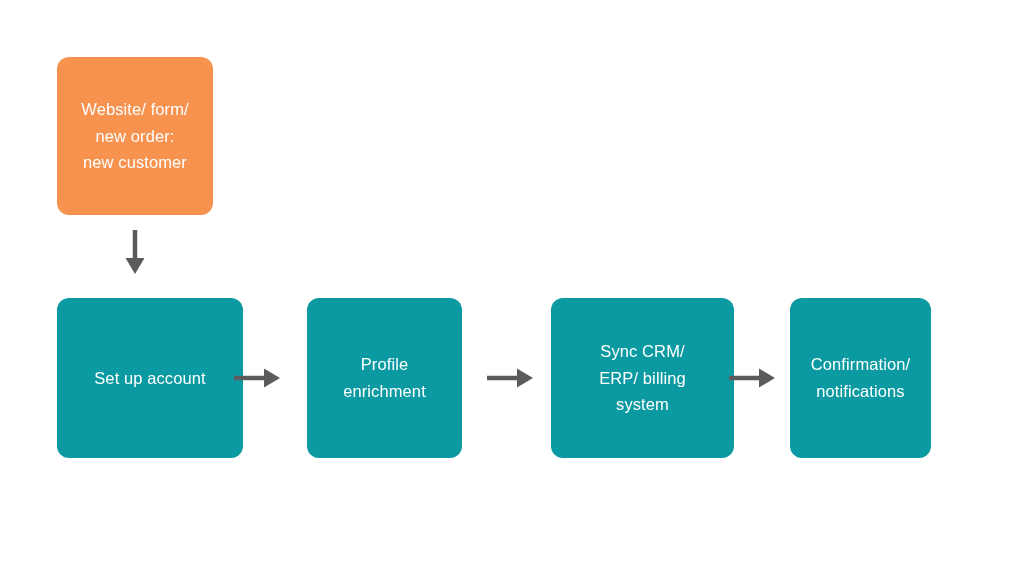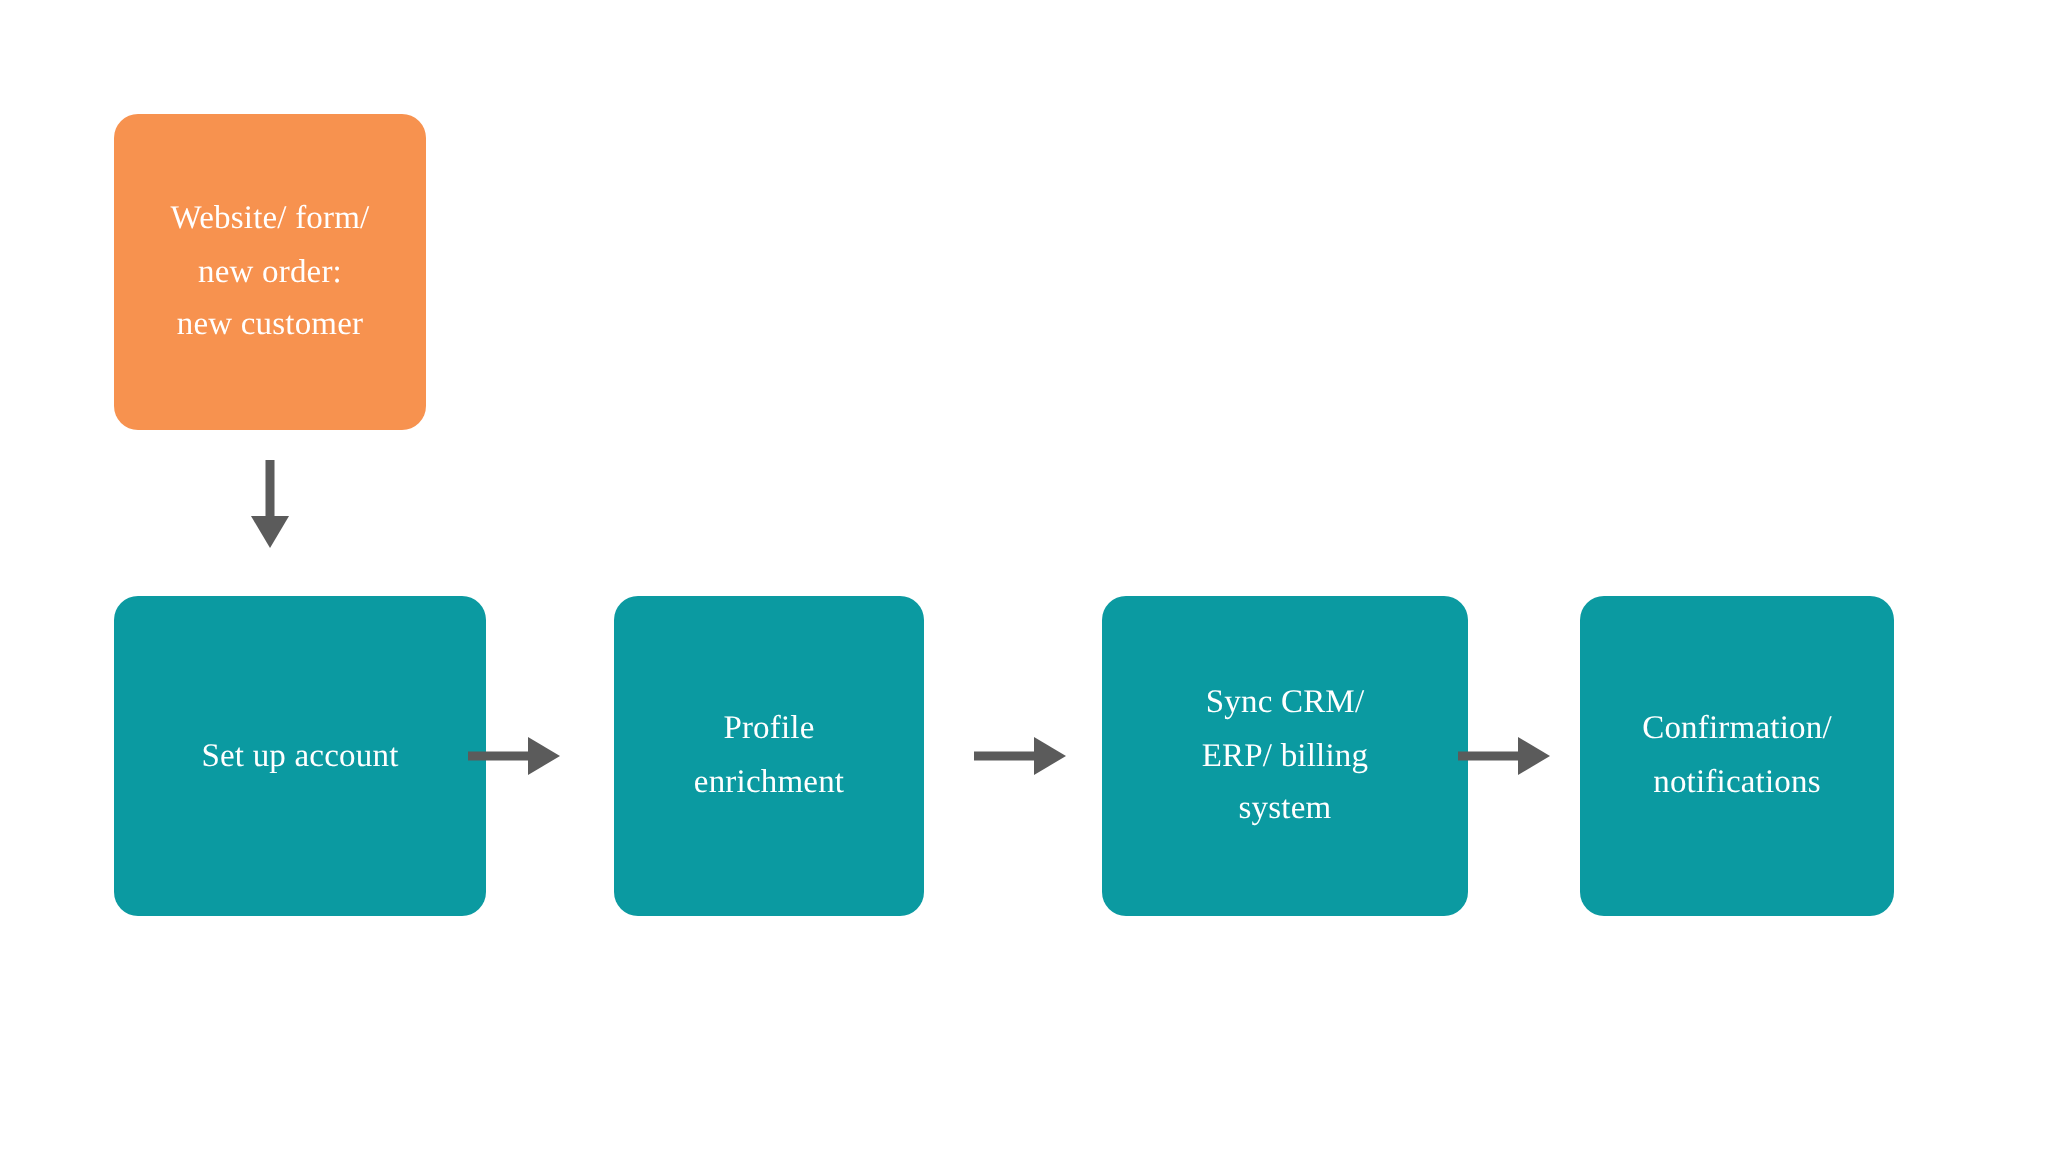--- a/index.html
+++ b/index.html
@@ -45,21 +45,20 @@
   .node.start {
     background: #F7924F;
   }
   .node.step {
     background: #0B9AA1;
   }
 
   .node .node-label {
     display: block;
     padding: 0 10px;
-    font-family: Liberation Serif, serif;
   }
 
   
   .arrow {
     position: absolute;
   }
   .arrow svg {
     display: block;
     overflow: visible;
   }
@@ -111,18 +110,18 @@
 system</span>
   </div>
 
   <div class="arrow" style="left:729px; top:366px; width:48px; height:24px;">
     <svg width="48" height="24" viewBox="0 0 48 24" xmlns="http://www.w3.org/2000/svg">
       <path d="M0 12 L32 12 Z" stroke="#5B5B5B" stroke-width="4.5" fill="none"></path>
       <path d="M30 2.5 L30 21.5 L46 12 Z" fill="#5B5B5B"></path>
     </svg>
   </div>
 
-  <div class="node step" style="left:790px; top:298px; width:157px; height:160px;">
+  <div class="node step" style="left:790px; top:298px; width:141px; height:160px;">
     <span class="node-label">Confirmation/
 notifications</span>
   </div>
 
 </div>
 
 </body></html>

